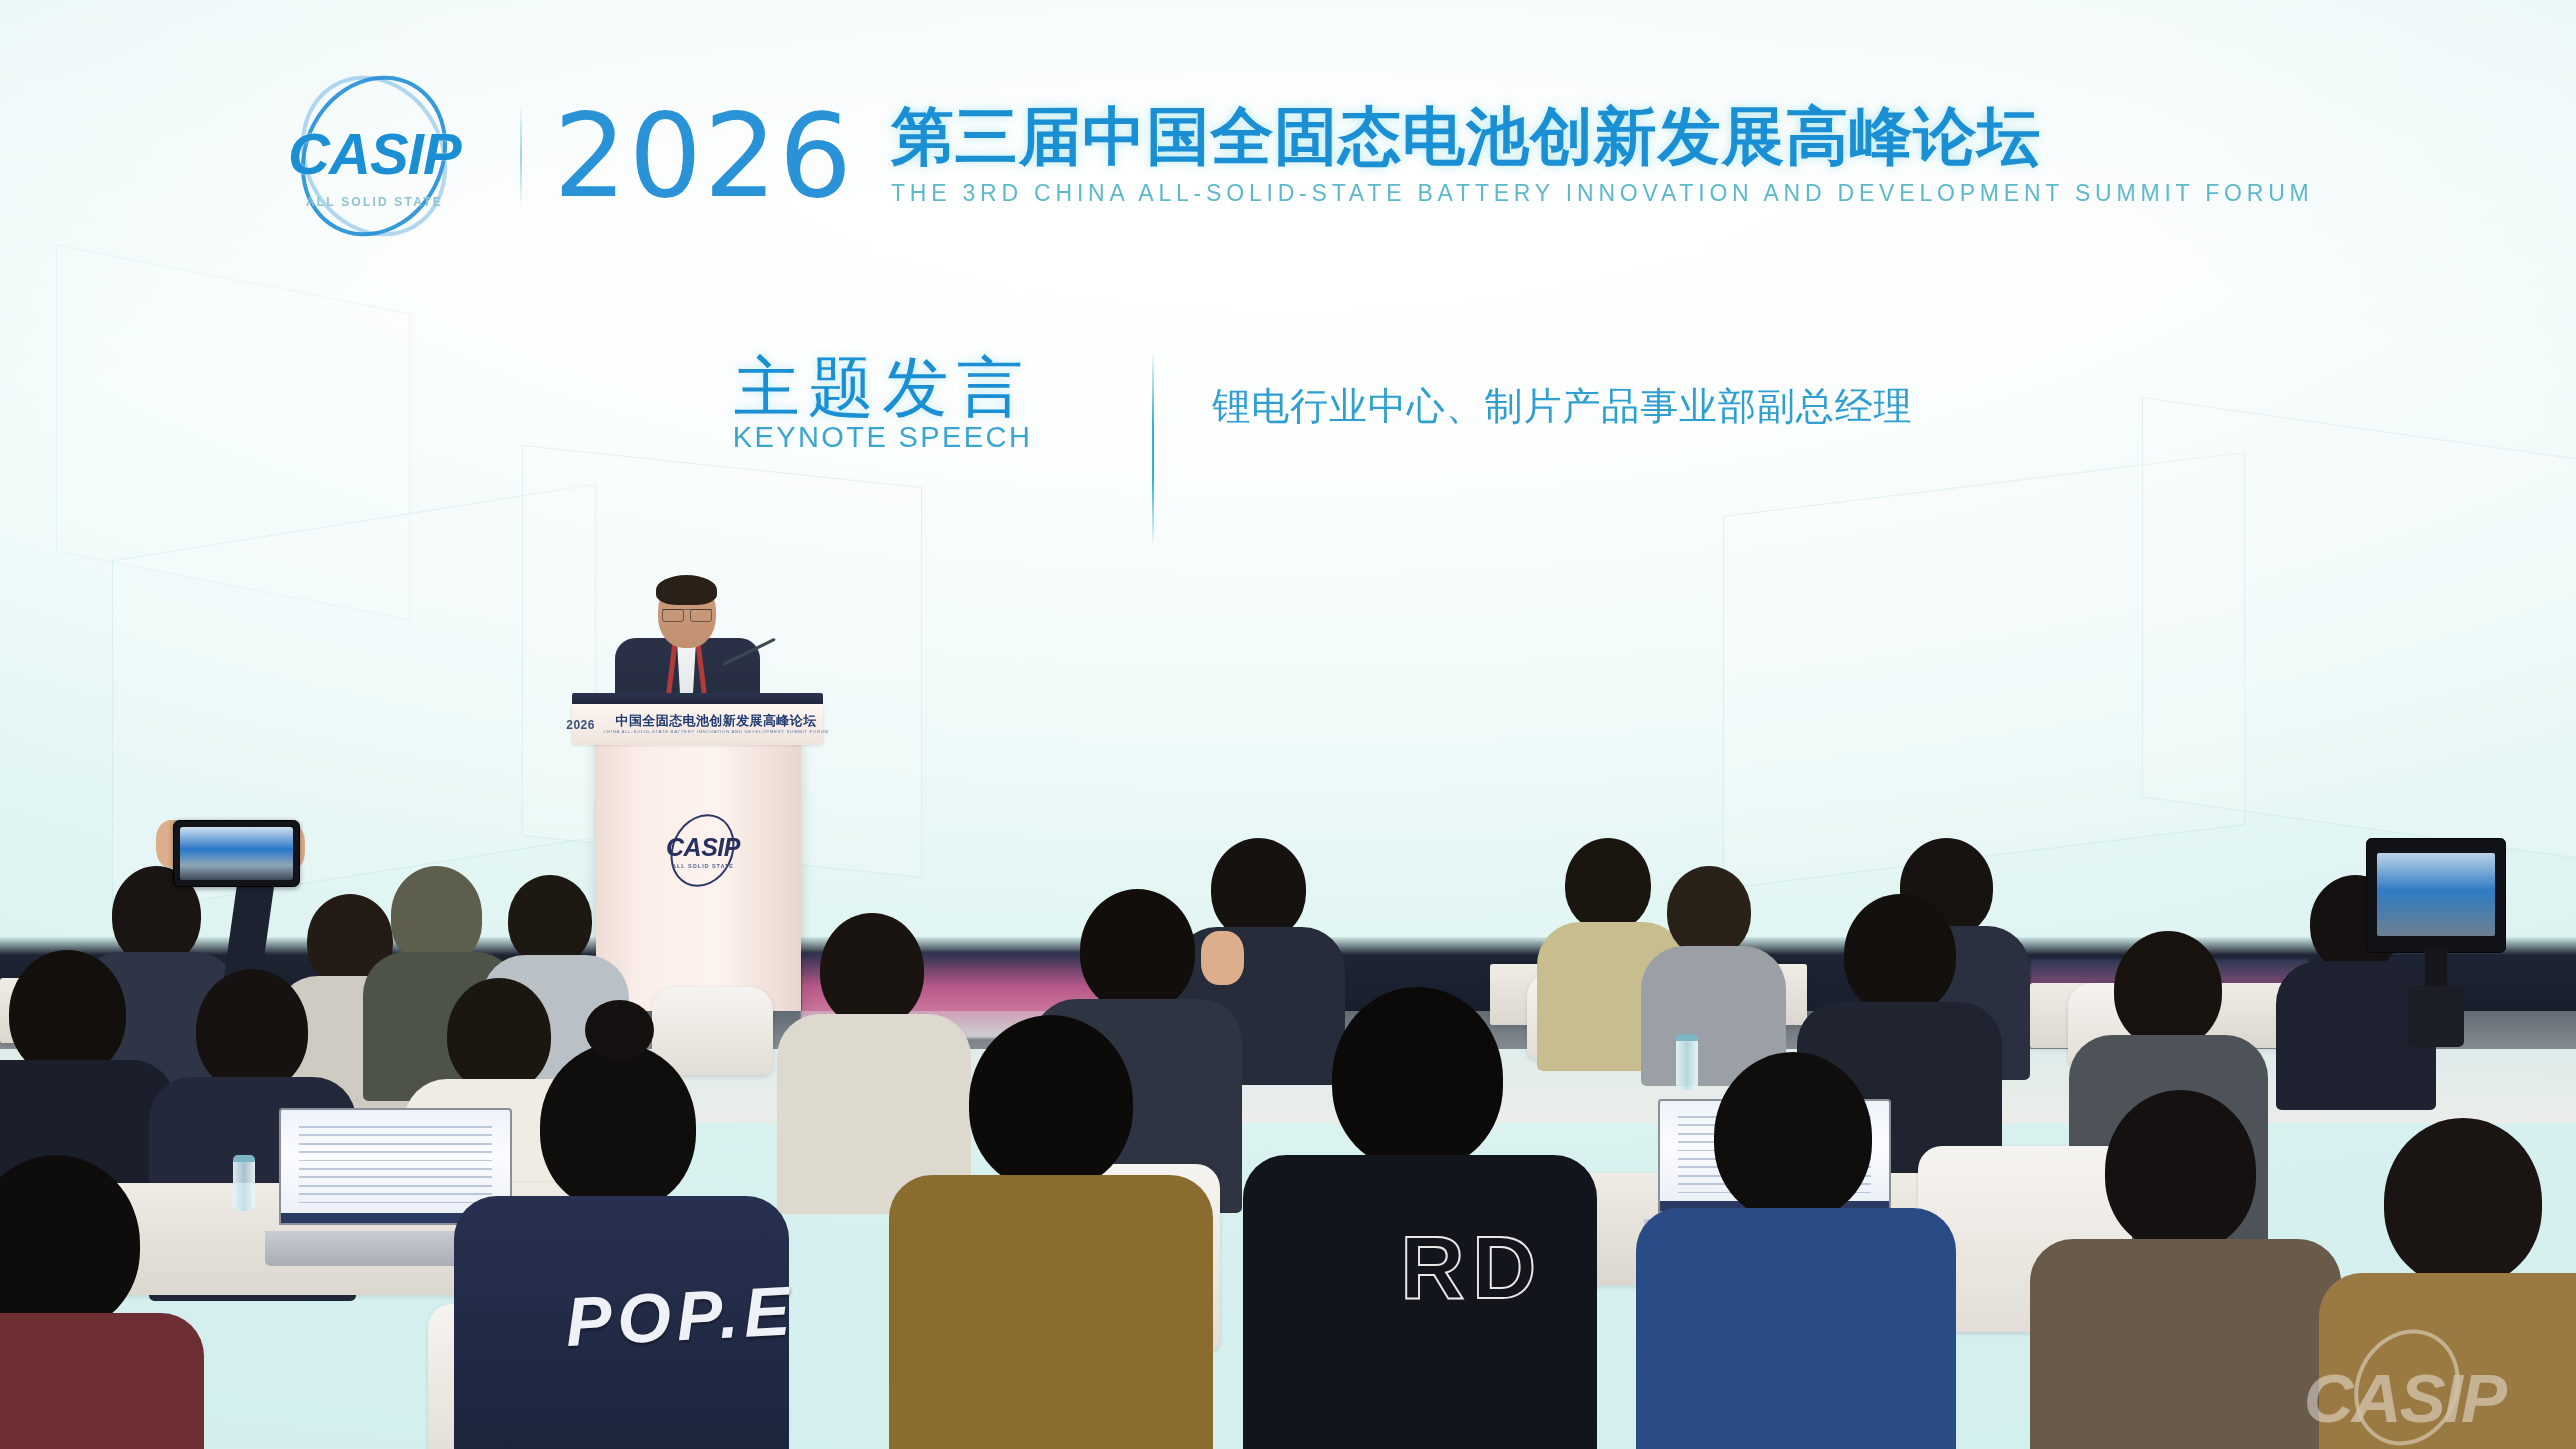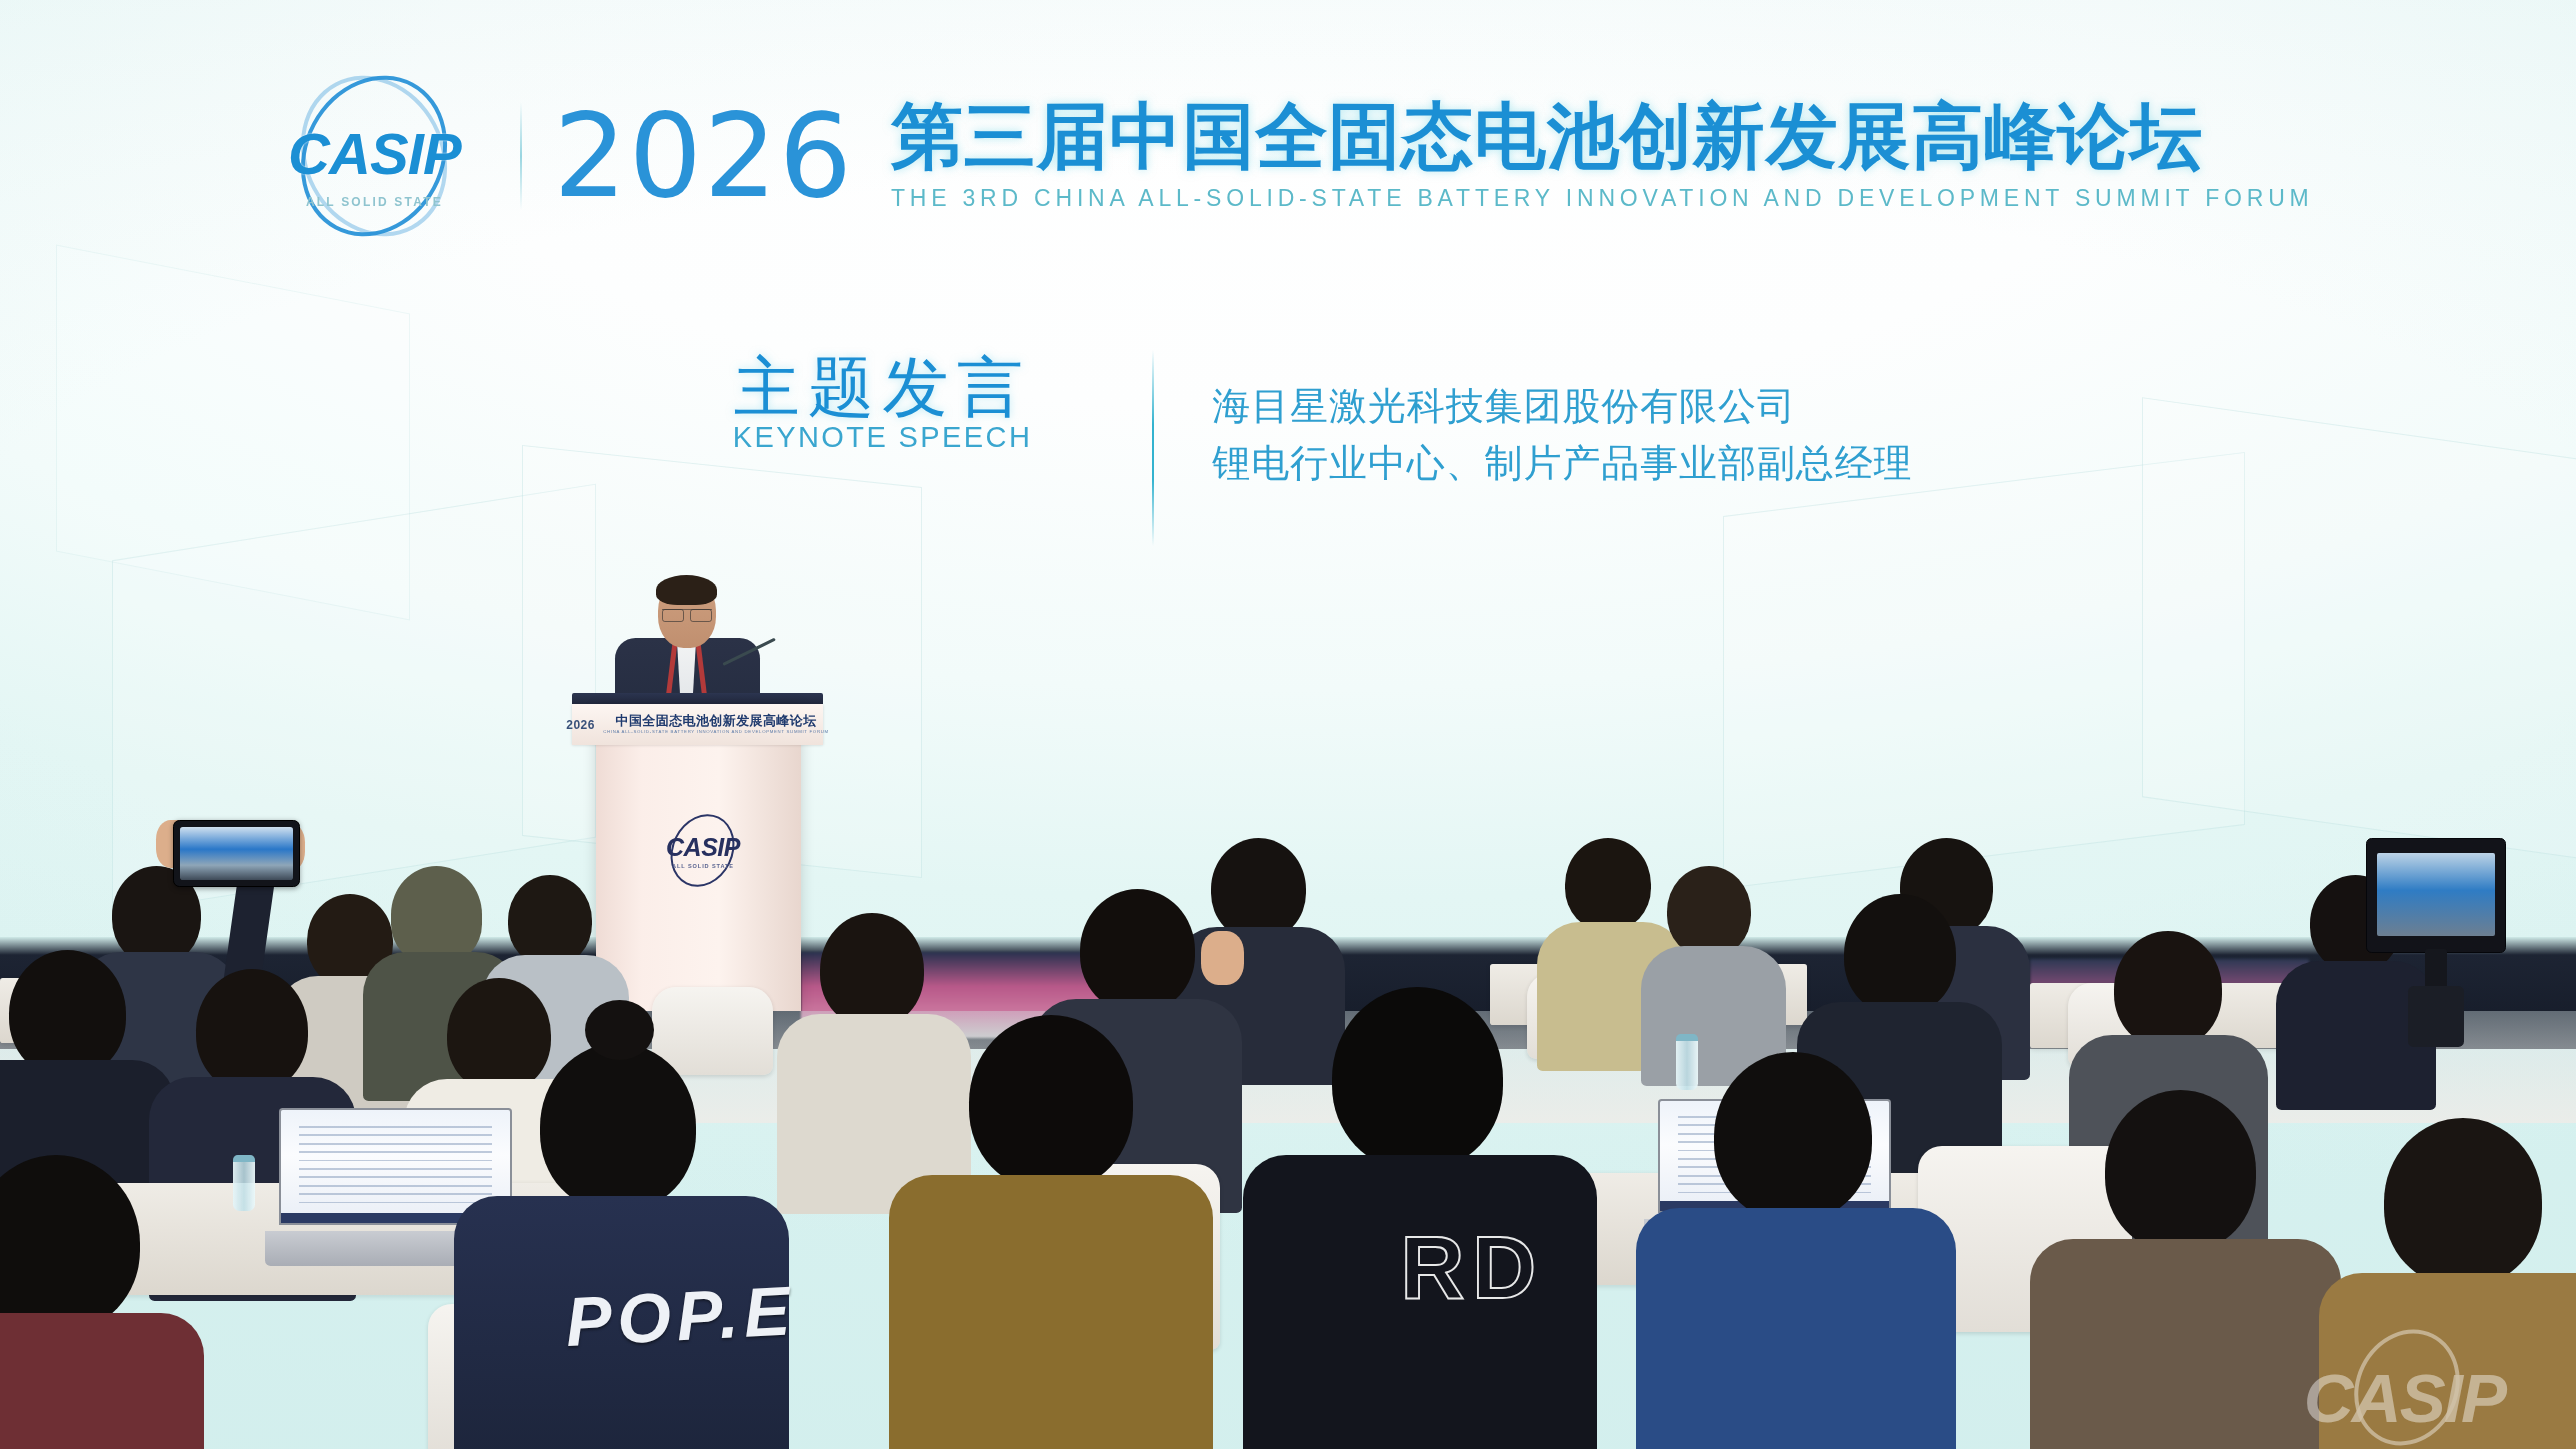--- a/index.html
+++ b/index.html
@@ -71,21 +71,21 @@
     background:linear-gradient(to bottom,rgba(120,200,215,0),rgba(120,200,215,.75),rgba(120,200,215,0));
   }
   .year{
     flex:0 0 auto;
     font-size:115px;line-height:1;color:#2a93d8;font-weight:400;
     letter-spacing:1.9px;margin-right:37px;
     font-family:"DejaVu Sans",sans-serif;
   }
   .title-block{flex:0 0 auto;display:flex;flex-direction:column;align-items:flex-start;}
   .title-cn{
-    font-size:72px;line-height:1.02;font-weight:700;color:#1b8fd4;
+    font-size:63px;line-height:1.02;font-weight:700;color:#1b8fd4;
     letter-spacing:0.9px;white-space:nowrap;
     font-family:"DejaVu Sans","Liberation Sans",sans-serif;
     text-shadow:0 0 9.3px rgba(120,215,230,.55);
   }
   .title-en{
     margin-top:11.2px;
     font-size:23px;letter-spacing:4.8px;color:#5cb9c9;font-weight:400;white-space:nowrap;
   }
 
   
@@ -330,21 +330,20 @@
   <div class="keynote">
     <div class="kn-left">
       <div class="kn-cn">主题发言</div>
       <div class="kn-en">KEYNOTE SPEECH</div>
     </div>
 
     <div class="kn-rule"></div>
 
     <div class="kn-right">
       <div class="sp-org">
-        <div>海目星激光科技集团股份有限公司</div>
         <div>锂电行业中心、制片产品事业部副总经理</div>
       </div>
     </div>
   </div>
 
   <div class="stage-floor"></div>
   <div class="pink-panel"></div>
   <div class="pink-panel2"></div>
 
   <div class="speaker">

